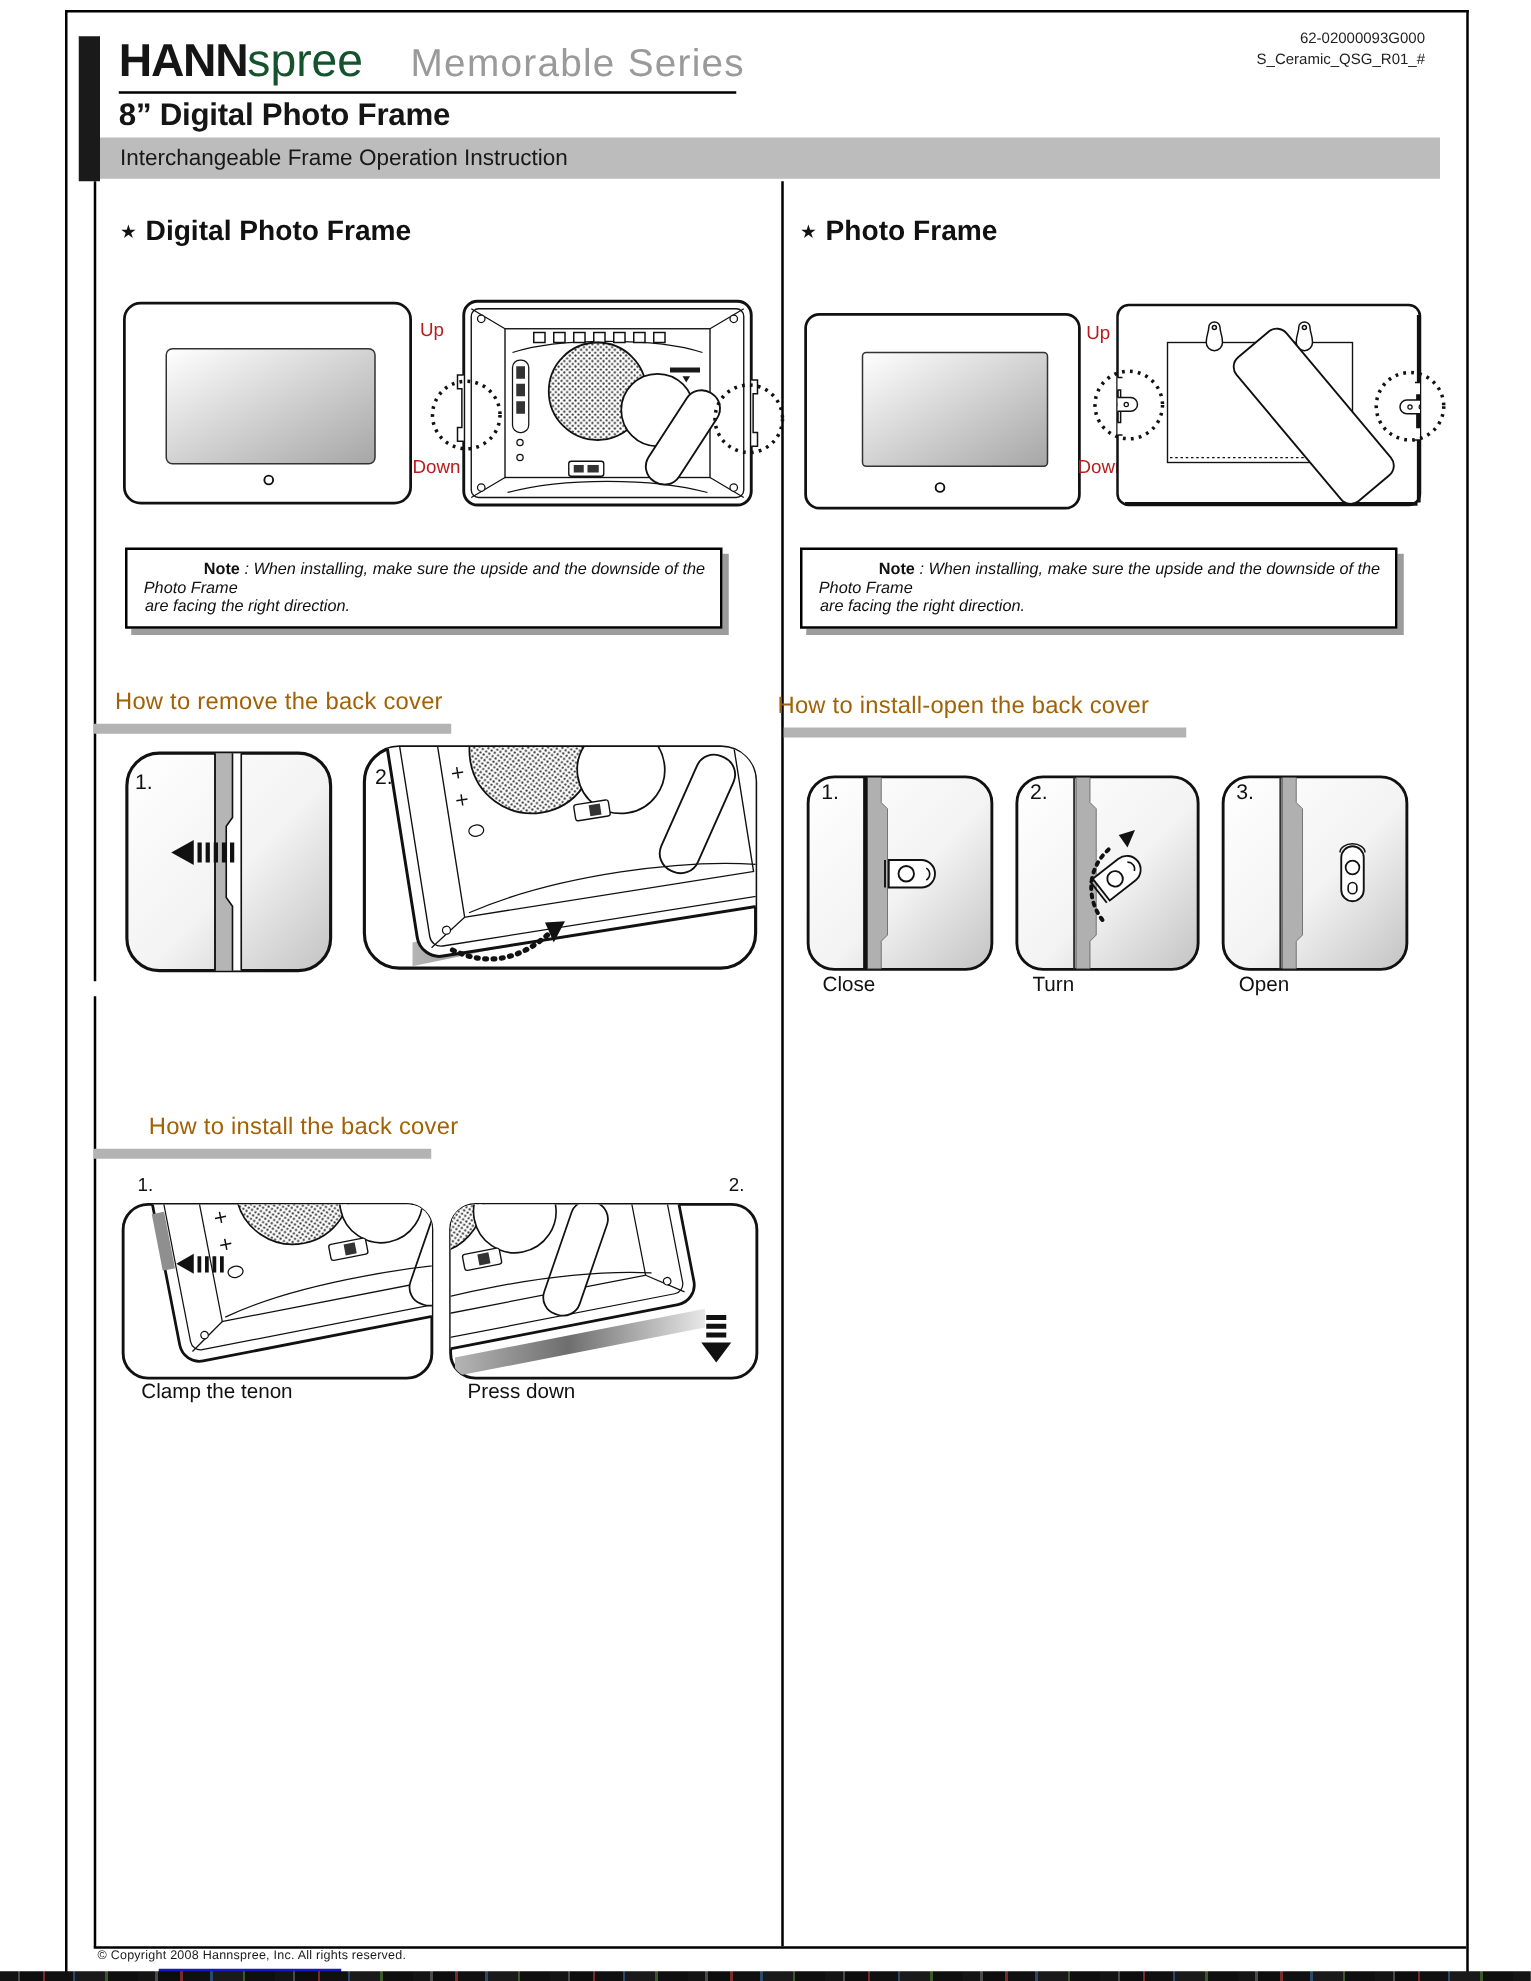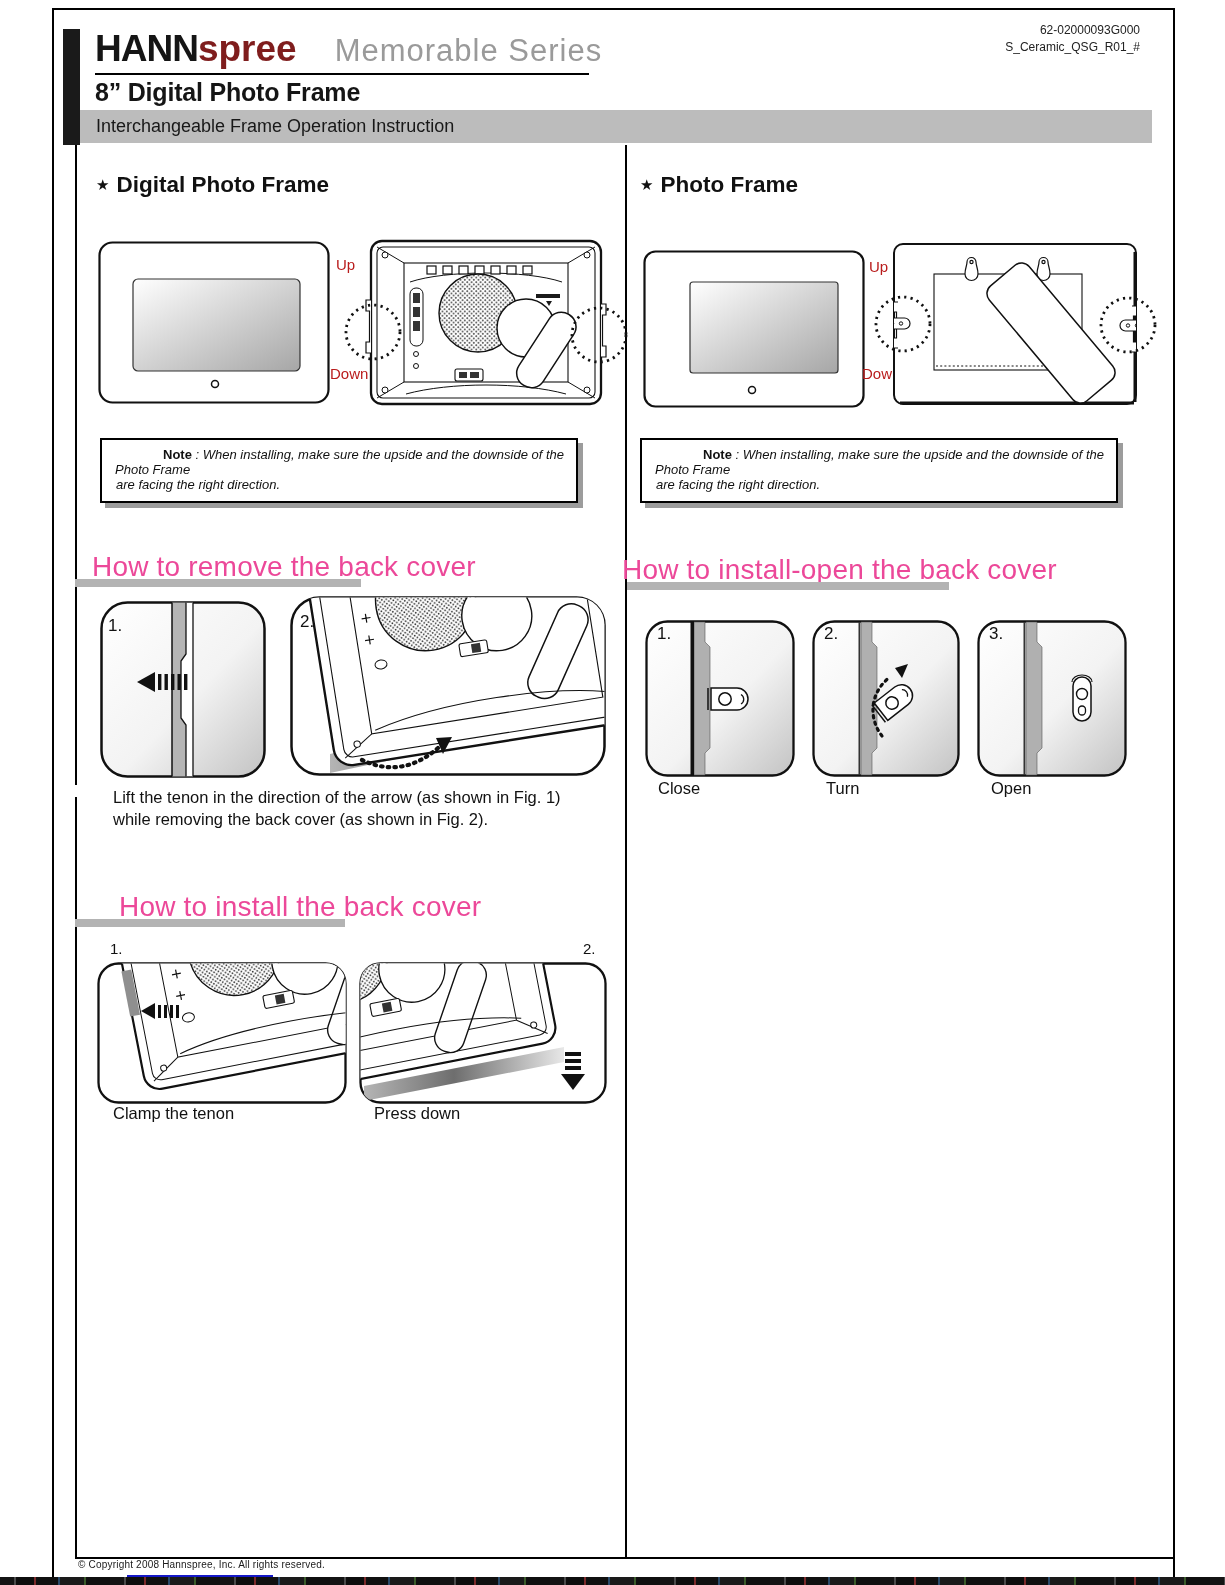--- a/index.html
+++ b/index.html
@@ -12,32 +12,32 @@
                 border-top:2px solid #000;border-right:2px solid #000;}
   .inner-left-a{left:75px;top:145px;width:0;height:640px;border-left:2px solid #000;}
   .inner-left-b{left:75px;top:797px;width:0;height:761px;border-left:2px solid #000;}
   .inner-bottom{left:75px;top:1557px;width:1098px;height:0;border-top:2px solid #000;}
   .divider{left:625px;top:145px;width:0;height:1412px;border-left:2px solid #000;}
 
   
   .black-bar{left:63px;top:29px;width:17px;height:116px;background:#1a1a1a;}
   .brand-line{left:95px;top:28px;white-space:nowrap;}
   .brand-bold{font-size:37px;font-weight:800;letter-spacing:-1px;color:#151515;}
-  .brand-light{font-size:37px;font-weight:700;letter-spacing:0px;color:#7f1d1d;margin-top:20px;}
+  .brand-light{font-size:37px;font-weight:400;letter-spacing:0px;color:#14532d;margin-top:20px;}
   .series{font-size:31px;font-weight:400;color:#9a9a9a;margin-left:38px;letter-spacing:1px;}
   .brand-underline{left:95px;top:73px;width:494px;height:0;border-top:2px solid #000;}
   .product-title{left:95px;top:78px;font-size:25px;font-weight:bold;letter-spacing:-0.2px;color:#151515;}
   .banner{left:80px;top:110px;width:1072px;height:33px;background:#bcbcbc;
           font-size:18px;color:#181818;line-height:33px;padding-left:16px;box-sizing:border-box;}
   .doc-codes{right:85px;top:22px;text-align:right;font-size:12px;line-height:1.45;color:#222;}
 
   
   .sec-title{font-size:22.5px;font-weight:bold;color:#111;white-space:nowrap;text-align:right;}
   .star{font-size:15px;margin-right:7px;position:relative;top:-2px;}
-  .gray-head{font-size:28px;color:#ec4899;letter-spacing:0.2px;white-space:nowrap;}
+  .gray-head{font-size:19px;color:#a16207;letter-spacing:0.2px;white-space:nowrap;}
   .gray-bar{height:8px;background:#b3b3b3;}
 
   .updown{font-size:15px;color:#b91c1c;}
   .fig-num{font-size:17px;color:#111;}
   .caption{font-size:16.5px;color:#111;line-height:1.35;}
 
   .note-box{border:2px solid #000;background:#fff;box-shadow:5px 5px 0 #9c9c9c;
             font-size:13px;color:#111;padding:7px 8px 9px 13px;box-sizing:border-box;}
   .note-box .lbl{font-weight:bold;font-style:normal;padding-left:48px;}
   .note-box .body{font-style:italic;}
@@ -215,24 +215,20 @@
         <path d="M80,122 C150,104 260,104 330,124" fill="none" stroke="#111" stroke-width="1"></path>
       </g>
       <path d="M72,164 Q112,183 148,152" fill="none" stroke="#111" stroke-width="4.2" stroke-linecap="round" stroke-dasharray="1.5 5.2"></path>
       <polygon points="162,141 146,142 153,158" fill="#111"></polygon>
     </g>
   </svg>
 
   <div class="abs fig-num" style="left:108px;top:616px;">1.</div>
   <div class="abs fig-num" style="left:300px;top:612px;">2.</div>
 
-  <div class="abs caption" style="left:113px;top:786px;">
-    <div>Lift the tenon in the direction of the arrow (as shown in Fig. 1)</div>
-    <div>while removing the back cover (as shown in Fig. 2).</div>
-  </div>
 
   <div class="abs gray-head" style="left:92px;top:891px;margin-left:27px;">How to install the back cover</div>
   <div class="abs gray-bar" style="left:75px;top:919px;width:270px;"></div>
 
   <div class="abs fig-num" style="left:110px;top:940px;font-size:15px;">1.</div>
   <div class="abs fig-num" style="left:583px;top:940px;font-size:15px;">2.</div>
 
   <svg class="abs" style="left:97px;top:962px;" width="250" height="142" viewBox="0 0 250 142">
     <defs>
         <clipPath id="cIns1">

